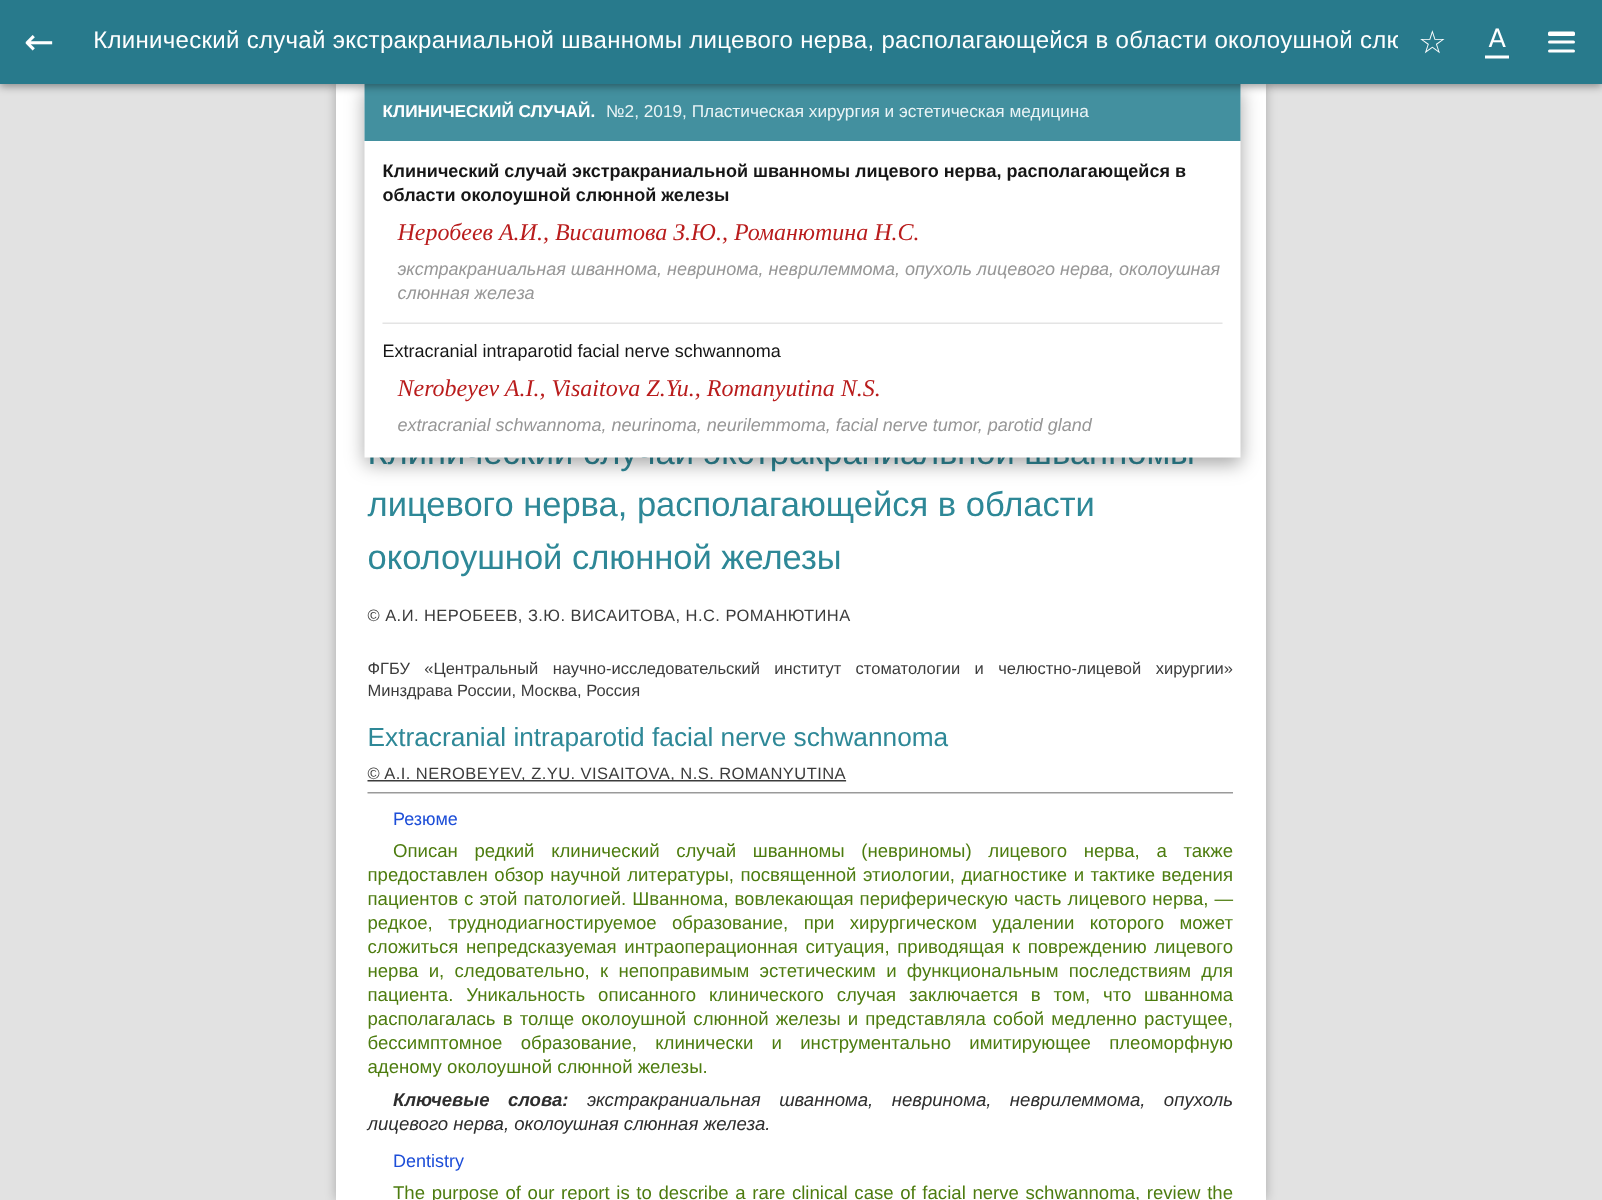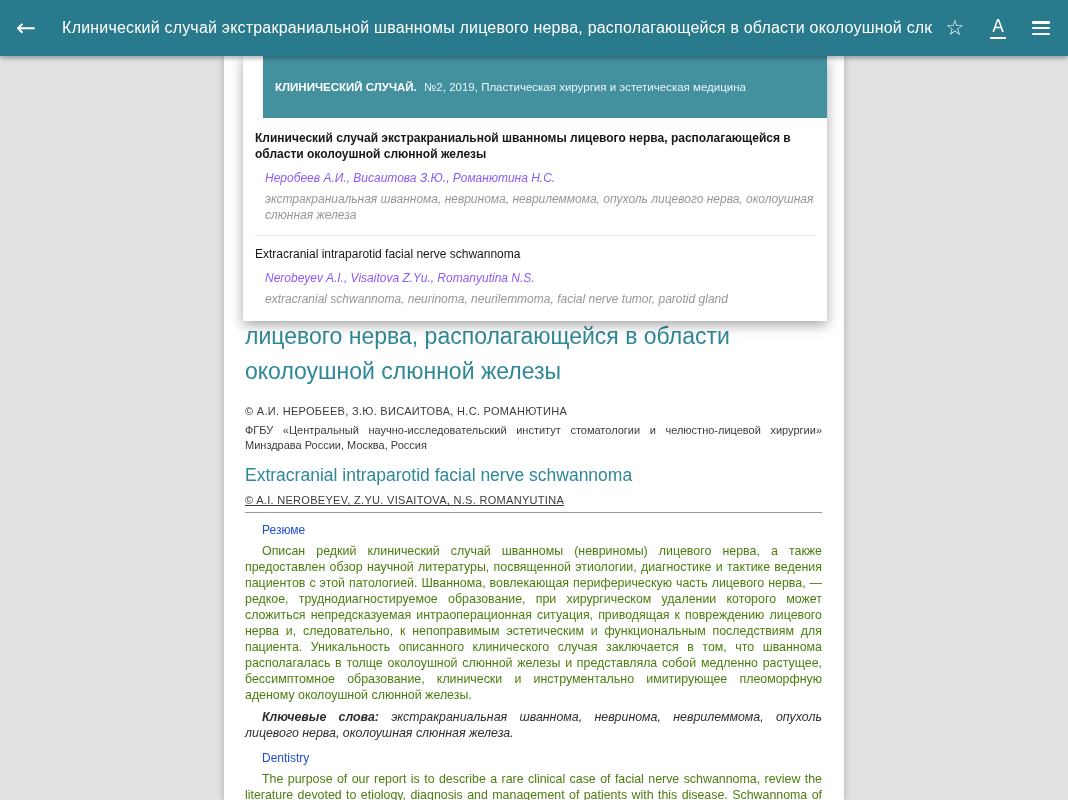--- a/index.html
+++ b/index.html
@@ -45,21 +45,21 @@
     z-index:1; overflow:hidden;
   }
   .page-content { padding:204px 22px 0 21px; color:#2e2e2e; }
   .doi { font-size:11px; color:#3a3a3a; margin-left:17px; }
   .title-ru {
     margin-top:12px; font-size:23px; line-height:35px; font-weight:400;
     color:#2e8897;
   }
   .authors { margin-top:16px; font-size:11px; color:#3c3c3c; letter-spacing:.3px; }
   .authors.en { margin-top:8px;text-decoration:underline; }
-  .affil { margin-top:6px; font-size:11px; line-height:15px; color:#3c3c3c; text-align:justify; }
+  .affil { margin-top:22px; font-size:11px; line-height:15px; color:#3c3c3c; text-align:justify; }
   .title-en { margin-top:12px; font-size:17.5px; font-weight:400; color:#2e8897; }
   .rule { border:none; border-top:1px solid #9a9a9a; margin:6px 0 8px; }
   .sec-label { font-size:12px; margin:10px 0 0 17px; color:#1d4ed8; }
   .body-par {
     margin-top:6px; font-size:12.4px; line-height:16px;
     text-align:justify; text-indent:17px; color:#4d7c0f;
   }
   .keywords-par {
     margin-top:6px; font-size:12.4px; line-height:16px;
     font-style:italic; text-indent:17px; text-align:justify; color:#2e2e2e;
@@ -67,29 +67,29 @@
   .kw-label { font-weight:bold; font-style:italic; }
 
   
   .popup {
     position:absolute; top:56px; left:243px; width:584px;
     background:#fff; box-shadow:0 4px 12px rgba(0,0,0,.35);
     z-index:20;
   }
   .popup-header {
     background:#43909f; color:#fff;
-    padding:24px 12px; font-size:11.5px; line-height:14px;margin-left:20px;
+    padding:12px 12px; font-size:11.5px; line-height:14px;
   }
   .popup-header b { font-weight:bold; }
   .popup-header span { margin-left:4px; font-weight:400; color:#eaf4f6; }
   .popup-body { padding:12px 12px 14px; }
   .popup-title { font-size:12px; line-height:16px; font-weight:bold; color:#161616; }
   .popup-title.en { font-weight:400; }
   .popup-authors {
-    margin:9px 0 0 10px; font-size:12px; font-style:italic; color:#8b5cf6;
+    margin:9px 0 0 10px; font-size:16px; font-style:italic; color:#b91c1c;font-family:Liberation Serif, serif;
   }
   .popup-keywords {
     margin:6px 0 0 10px; font-size:12px; line-height:16px;
     font-style:italic; color:#979797;
   }
   .popup-divider { border-top:1px solid #e4e4e4; margin:12px 0 10px; }
 </style>
 </head>
 <body>
 

